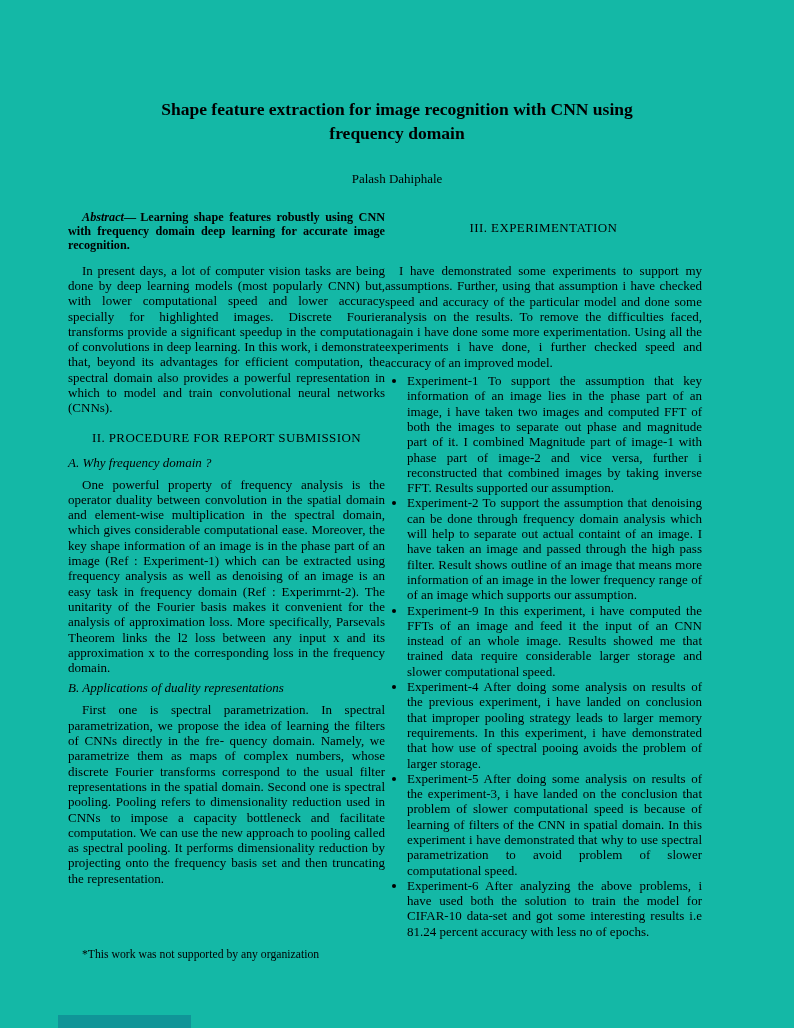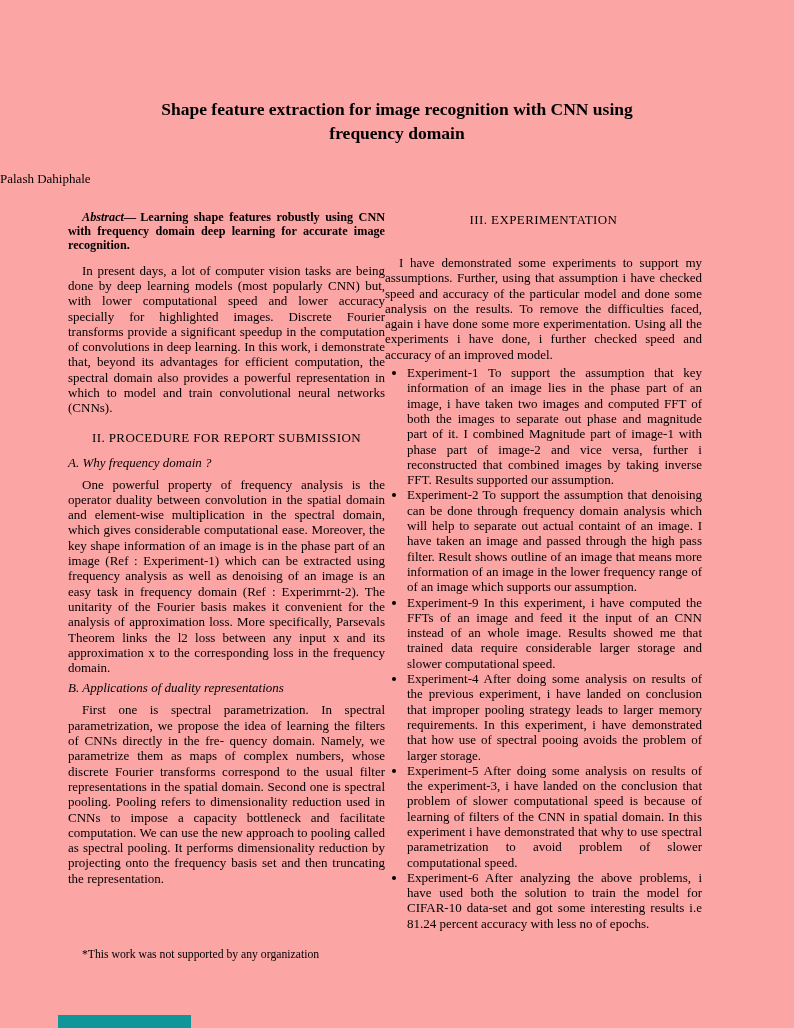--- a/index.html
+++ b/index.html
@@ -1,36 +1,37 @@
 <!DOCTYPE html>
 <html><head>
 <meta charset="utf-8">
 <style>
   * { box-sizing: border-box; }
   html, body { margin: 0; padding: 0; background: #ffffff; }
   .page {
     position: relative;
     width: 794px;
     height: 1028px;
-    background: #fca5a5;
+    background: #14b8a6;
     color: #000000;
     font-family: "Liberation Serif", serif;
     overflow: hidden;
   }
   .head { padding-top: 97px; }
   .title {
     margin: 0;
     font-size: 17.5px;
     font-weight: bold;
     text-align: center;
     line-height: 24px;
   }
   .title-line { display: block; }
   .author {
     margin-top: 26px;
+    text-align: center;
     font-size: 13px;
     line-height: 15px;
   }
   .columns {
     display: flex;
     padding: 0 67px 0 68px;
     margin-top: 24px;
     align-items: flex-start;
   }
   .col {
@@ -49,21 +50,21 @@
   }
   .abstract-label { font-style: italic; margin-right: 4px; }
   .sec {
     margin: 14px 0 10px;
     font-size: 13px;
     font-weight: normal;
     text-align: center;
     letter-spacing: 0.4px;
     line-height: 15px;
   }
-  .sec-exp { margin-top: 2px; margin-bottom: 28px; }
+  .sec-exp { margin-top: 10px; margin-bottom: 28px; }
   .subsec {
     margin: 5px 0 7px;
     font-size: 13px;
     font-weight: normal;
     font-style: italic;
     text-align: left;
     line-height: 15px;
   }
   .body-par { margin: 0; text-indent: 14px; }
   .exp-list {

